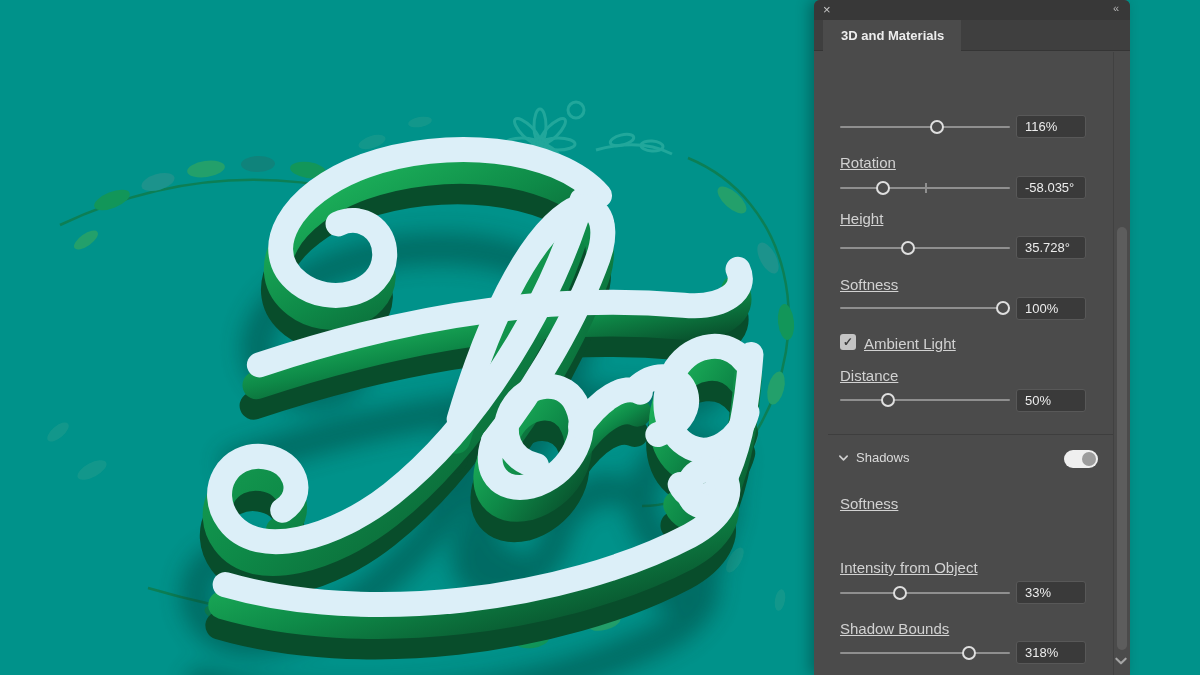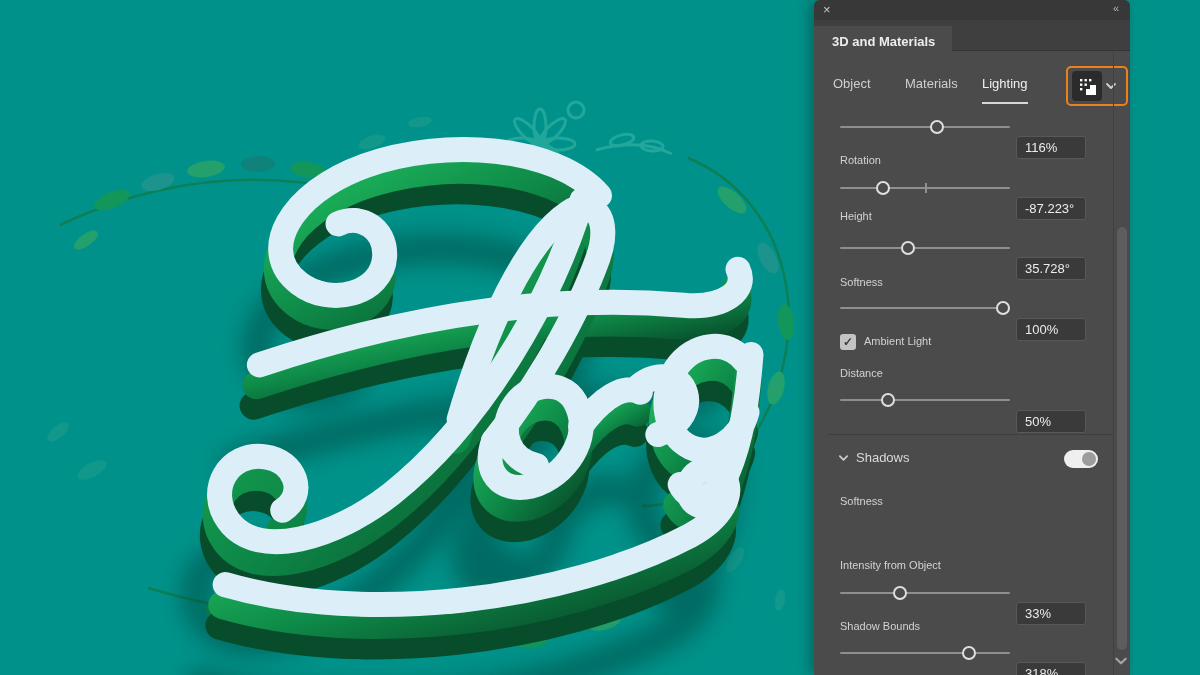--- a/index.html
+++ b/index.html
@@ -12,42 +12,42 @@
   
   .panel { position:absolute; left:814px; top:0; width:316px; height:675px;
            background:#4B4B4B; border-radius:6px 6px 0 0;
            box-shadow:-5px 0 14px rgba(0,0,0,.28); }
   .topbar { position:absolute; left:0; top:0; width:100%; height:20px;
             background:#383838; border-radius:6px 6px 0 0; }
   .close-x { position:absolute; left:9px; top:2px; color:#C9C9C9; font-size:13px; cursor:pointer; }
   .collapse { position:absolute; right:12px; top:2px; color:#B5B5B5; font-size:11px; letter-spacing:-1px; cursor:pointer; }
   .tabrow { position:absolute; left:0; top:20px; width:100%; height:31px; background:#3F3F3F;
             border-bottom:1px solid #353535; }
-  .paneltab { position:absolute; left:0; top:0; height:31px; width:138px; background:#4B4B4B;
+  .paneltab { position:absolute; left:9px; top:0; height:31px; width:138px; background:#4B4B4B;
               color:#EDEDED; font-size:13px; font-weight:bold; line-height:31px; padding-left:18px;
-              border-bottom:1px solid #4B4B4B;margin-top:6px; }
+              border-bottom:1px solid #4B4B4B; }
   .modetabs { position:absolute; left:0; top:51px; width:100%; height:55px; }
   .modetab { position:absolute; top:25px; font-size:13px; color:#CFCFCF; cursor:pointer; }
   .modetab.active { color:#EFEFEF; }
   .modetab.active::after { content:""; position:absolute; left:0; right:0; bottom:-13px;
                            height:2px; background:#D8D8D8; }
   .render-group { position:absolute; left:252px; top:15px; width:62px; height:40px;
                   border:2.5px solid #E8821E; border-radius:5px; display:flex; align-items:center; padding:0 4px; gap:3px; }
   .render-btn { width:30px; height:30px; background:#2B2B2B; border-radius:4px;
                 display:flex; align-items:center; justify-content:center; cursor:pointer; }
 
-  .p-label { position:absolute; left:26px; font-size:11px; color:#D2D2D2; }
+  .p-label { position:absolute; left:26px; font-size:15px; color:#D2D2D2;text-decoration:underline; }
   .slider { position:absolute; left:26px; width:170px; height:14px; cursor:pointer; }
   .slider .track { position:absolute; left:0; top:6px; width:100%; height:2px; background:#8F8F8F; border-radius:1px; }
   .slider .tick  { position:absolute; left:50%; top:2px; width:2px; height:10px; background:#8F8F8F; }
   .slider .thumb { position:absolute; top:0; width:14px; height:14px; border-radius:50%;
                    background:#4B4B4B; border:2.5px solid #DFDFDF; }
   .field { position:absolute; left:202px; width:70px; height:23px; background:#3A3A3A;
            border:1px solid #585858; border-radius:3px; color:#ECECEC; font-size:13px;
-           line-height:21px; padding-left:8px;margin-top:21px; }
+           line-height:21px; padding-left:8px; }
   .checkbox { position:absolute; left:26px; width:16px; height:16px; background:#C4C4C4;
               border-radius:3px; color:#3E3E3E; font-size:12px; font-weight:bold;
               text-align:center; line-height:16px; cursor:pointer; }
   .divider { position:absolute; left:14px; width:286px; height:1px; background:#3E3E3E; }
   .sec-head { position:absolute; left:26px; display:flex; align-items:center; gap:7px;
               font-size:13px; color:#DADADA; cursor:pointer; }
   .toggle { position:absolute; left:250px; width:34px; height:18px; background:#EFEFEF;
             border-radius:9px; cursor:pointer; }
   .toggle .knob { position:absolute; right:2px; top:2px; width:14px; height:14px;
                   border-radius:50%; background:#9C9C9C; }
@@ -202,61 +202,37 @@
 
     <div class="topbar">
       <span class="close-x">×</span>
       <span class="collapse">«</span>
     </div>
 
     <div class="tabrow">
       <div class="paneltab">3D and Materials</div>
     </div>
 
-    <div class="modetabs">
-      <span class="modetab" style="left:19px">Object</span>
-      <span class="modetab" style="left:91px">Materials</span>
-      <span class="modetab active" style="left:168px">Lighting</span>
-
-      <div class="render-group">
-        <div class="render-btn">
-          <svg width="18" height="18" viewBox="0 0 18 18">
-            <path fill="#FFFFFF" d="M8,18 L8,12 L12,12 L12,8 L18,8 L18,18 Z"></path>
-            <g fill="#FFFFFF">
-              <rect x="2" y="2" width="2.4" height="2.4"></rect>
-                <rect x="6.5" y="2" width="2.4" height="2.4"></rect>
-              <rect x="11" y="2" width="2.4" height="2.4"></rect>
-                <rect x="2" y="6.5" width="2.4" height="2.4"></rect>
-              <rect x="6.5" y="6.5" width="2.4" height="2.4"></rect>
-                <rect x="2" y="11" width="2.4" height="2.4"></rect>
-            </g>
-          </svg>
-        </div>
-        <svg width="12" height="8" viewBox="0 0 12 8">
-          <polyline class="chev" points="2,2 6,6 10,2"></polyline>
-        </svg>
-      </div>
-    </div>
 
     <div class="slider" style="top:120px">
       <div class="track"></div>
       <div class="thumb" style="left: calc(57% - 7px);"></div>
     </div>
     <div class="field" style="top:115px">
       <span>116%</span>
     </div>
 
     <div class="p-label" style="top:154px">Rotation</div>
     <div class="slider" style="top:181px">
       <div class="track"></div>
       <div class="tick"></div>
       <div class="thumb" style="left: calc(25% - 7px);"></div>
     </div>
     <div class="field" style="top:176px">
-      <span>-87.223°</span>
+      <span>-58.035°</span>
     </div>
 
     <div class="p-label" style="top:210px">Height</div>
     <div class="slider" style="top:241px">
       <div class="track"></div>
       <div class="thumb" style="left: calc(40% - 7px);"></div>
     </div>
     <div class="field" style="top:236px">
       <span>35.728°</span>
     </div>

